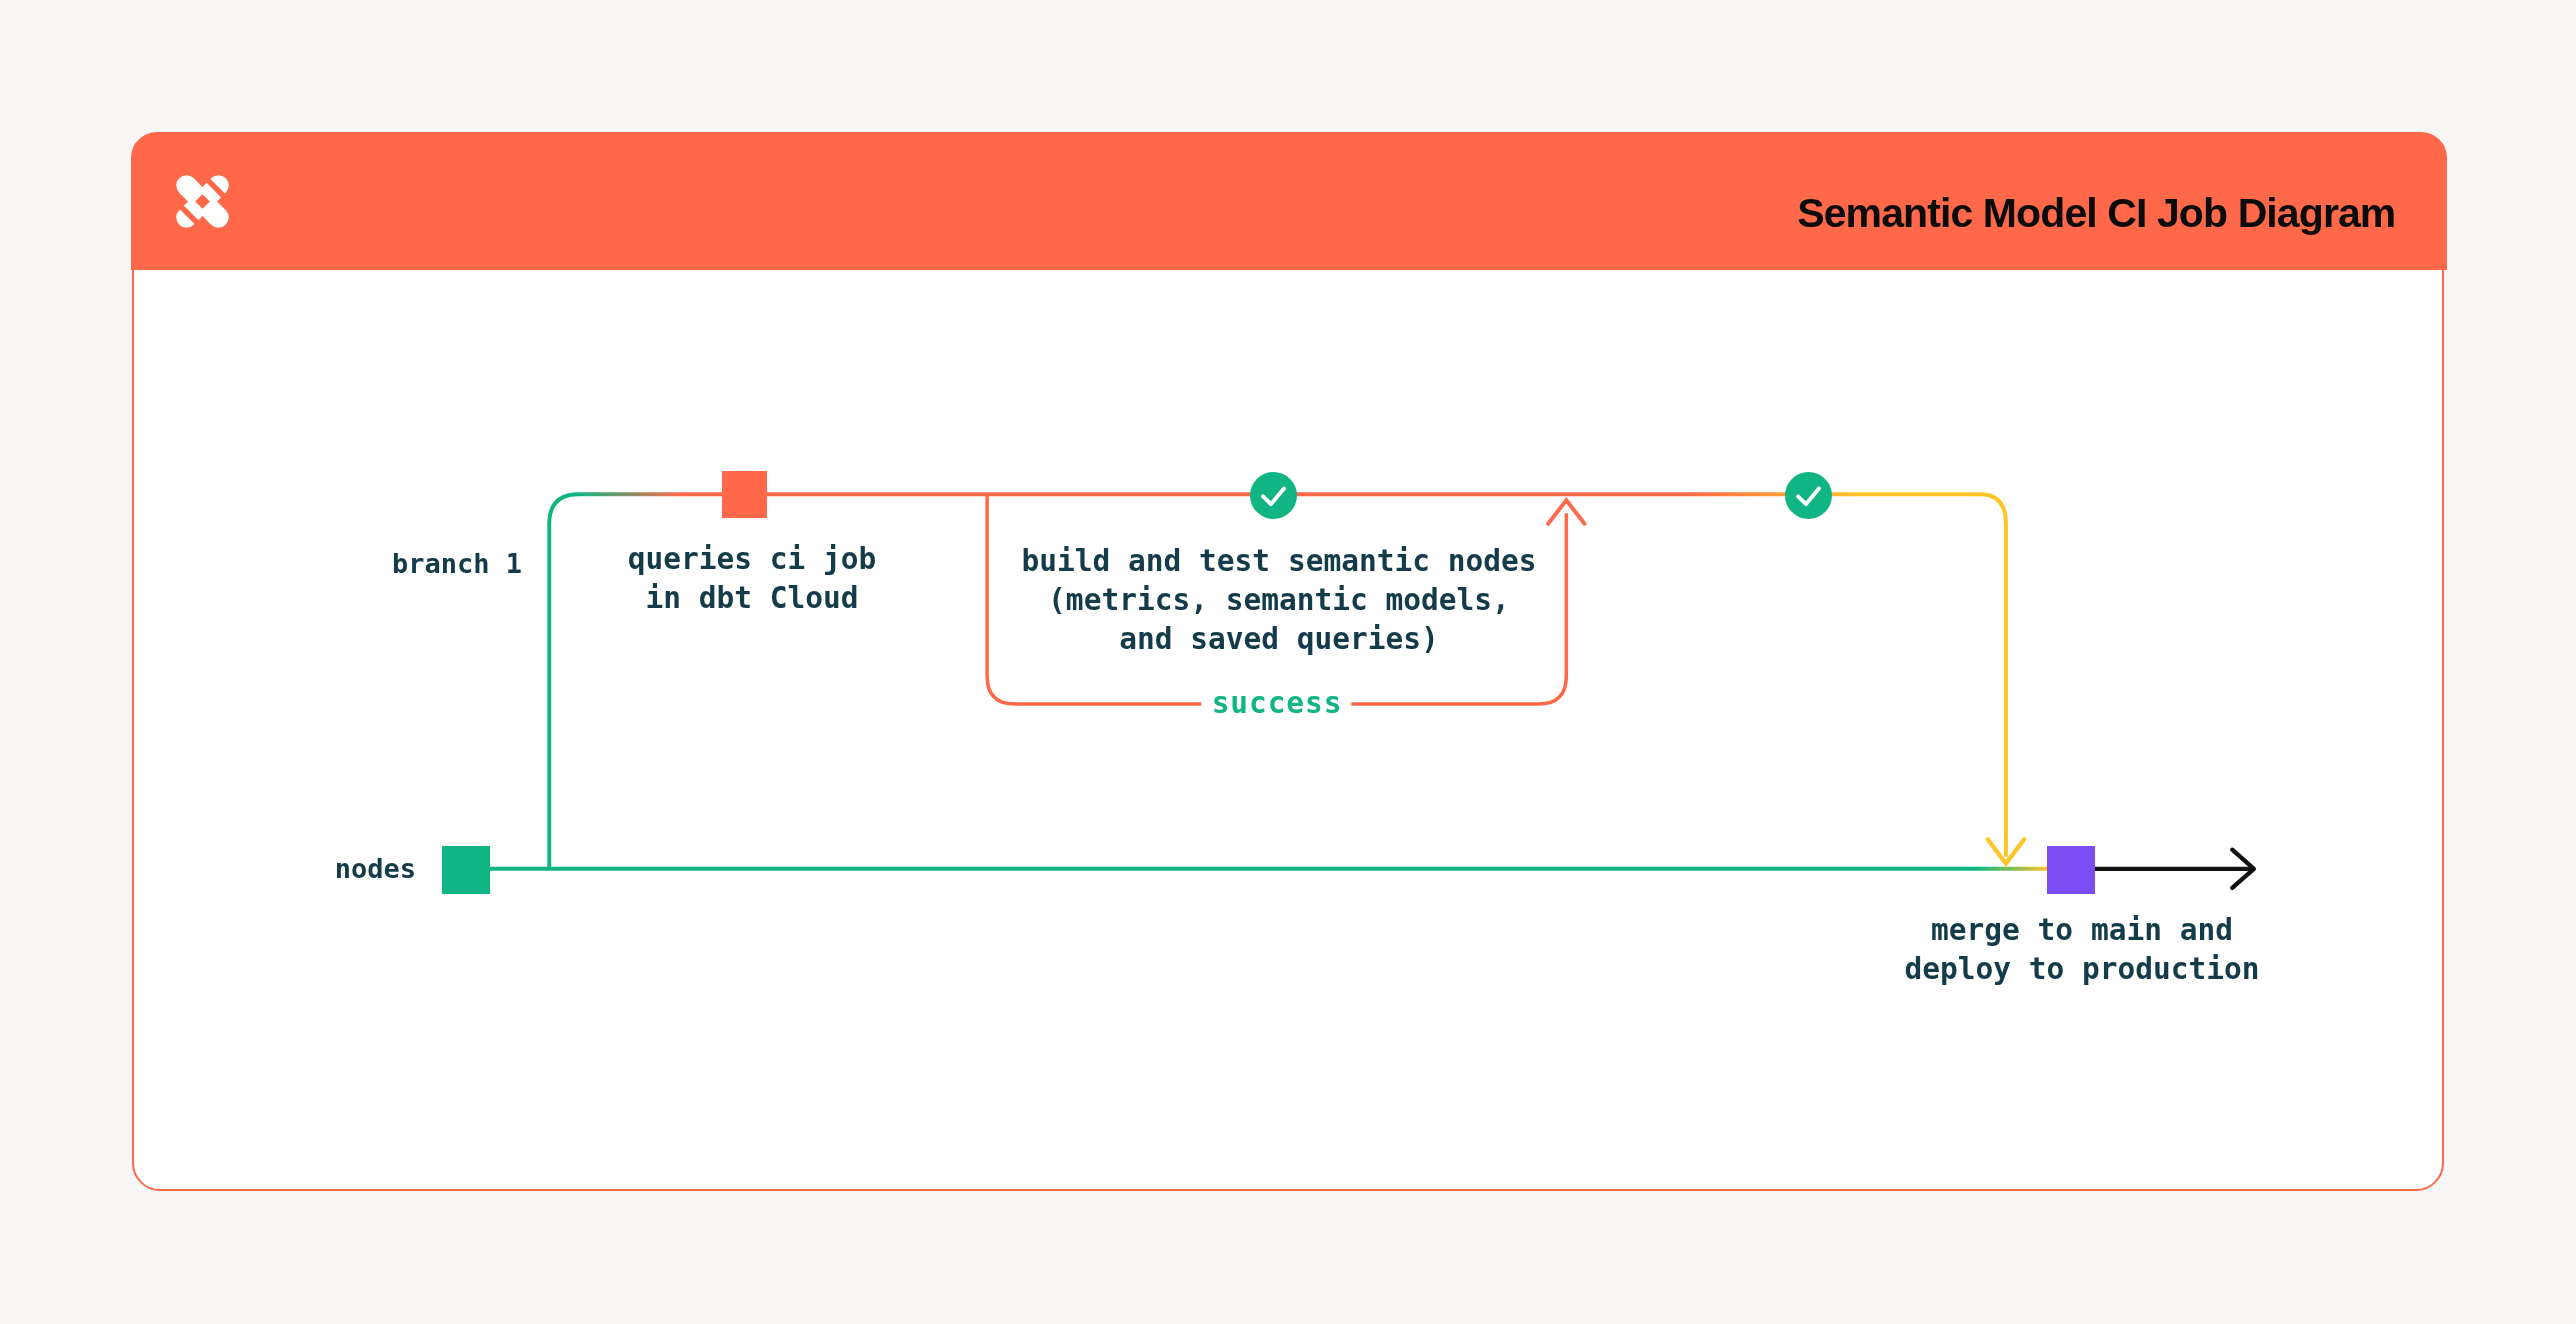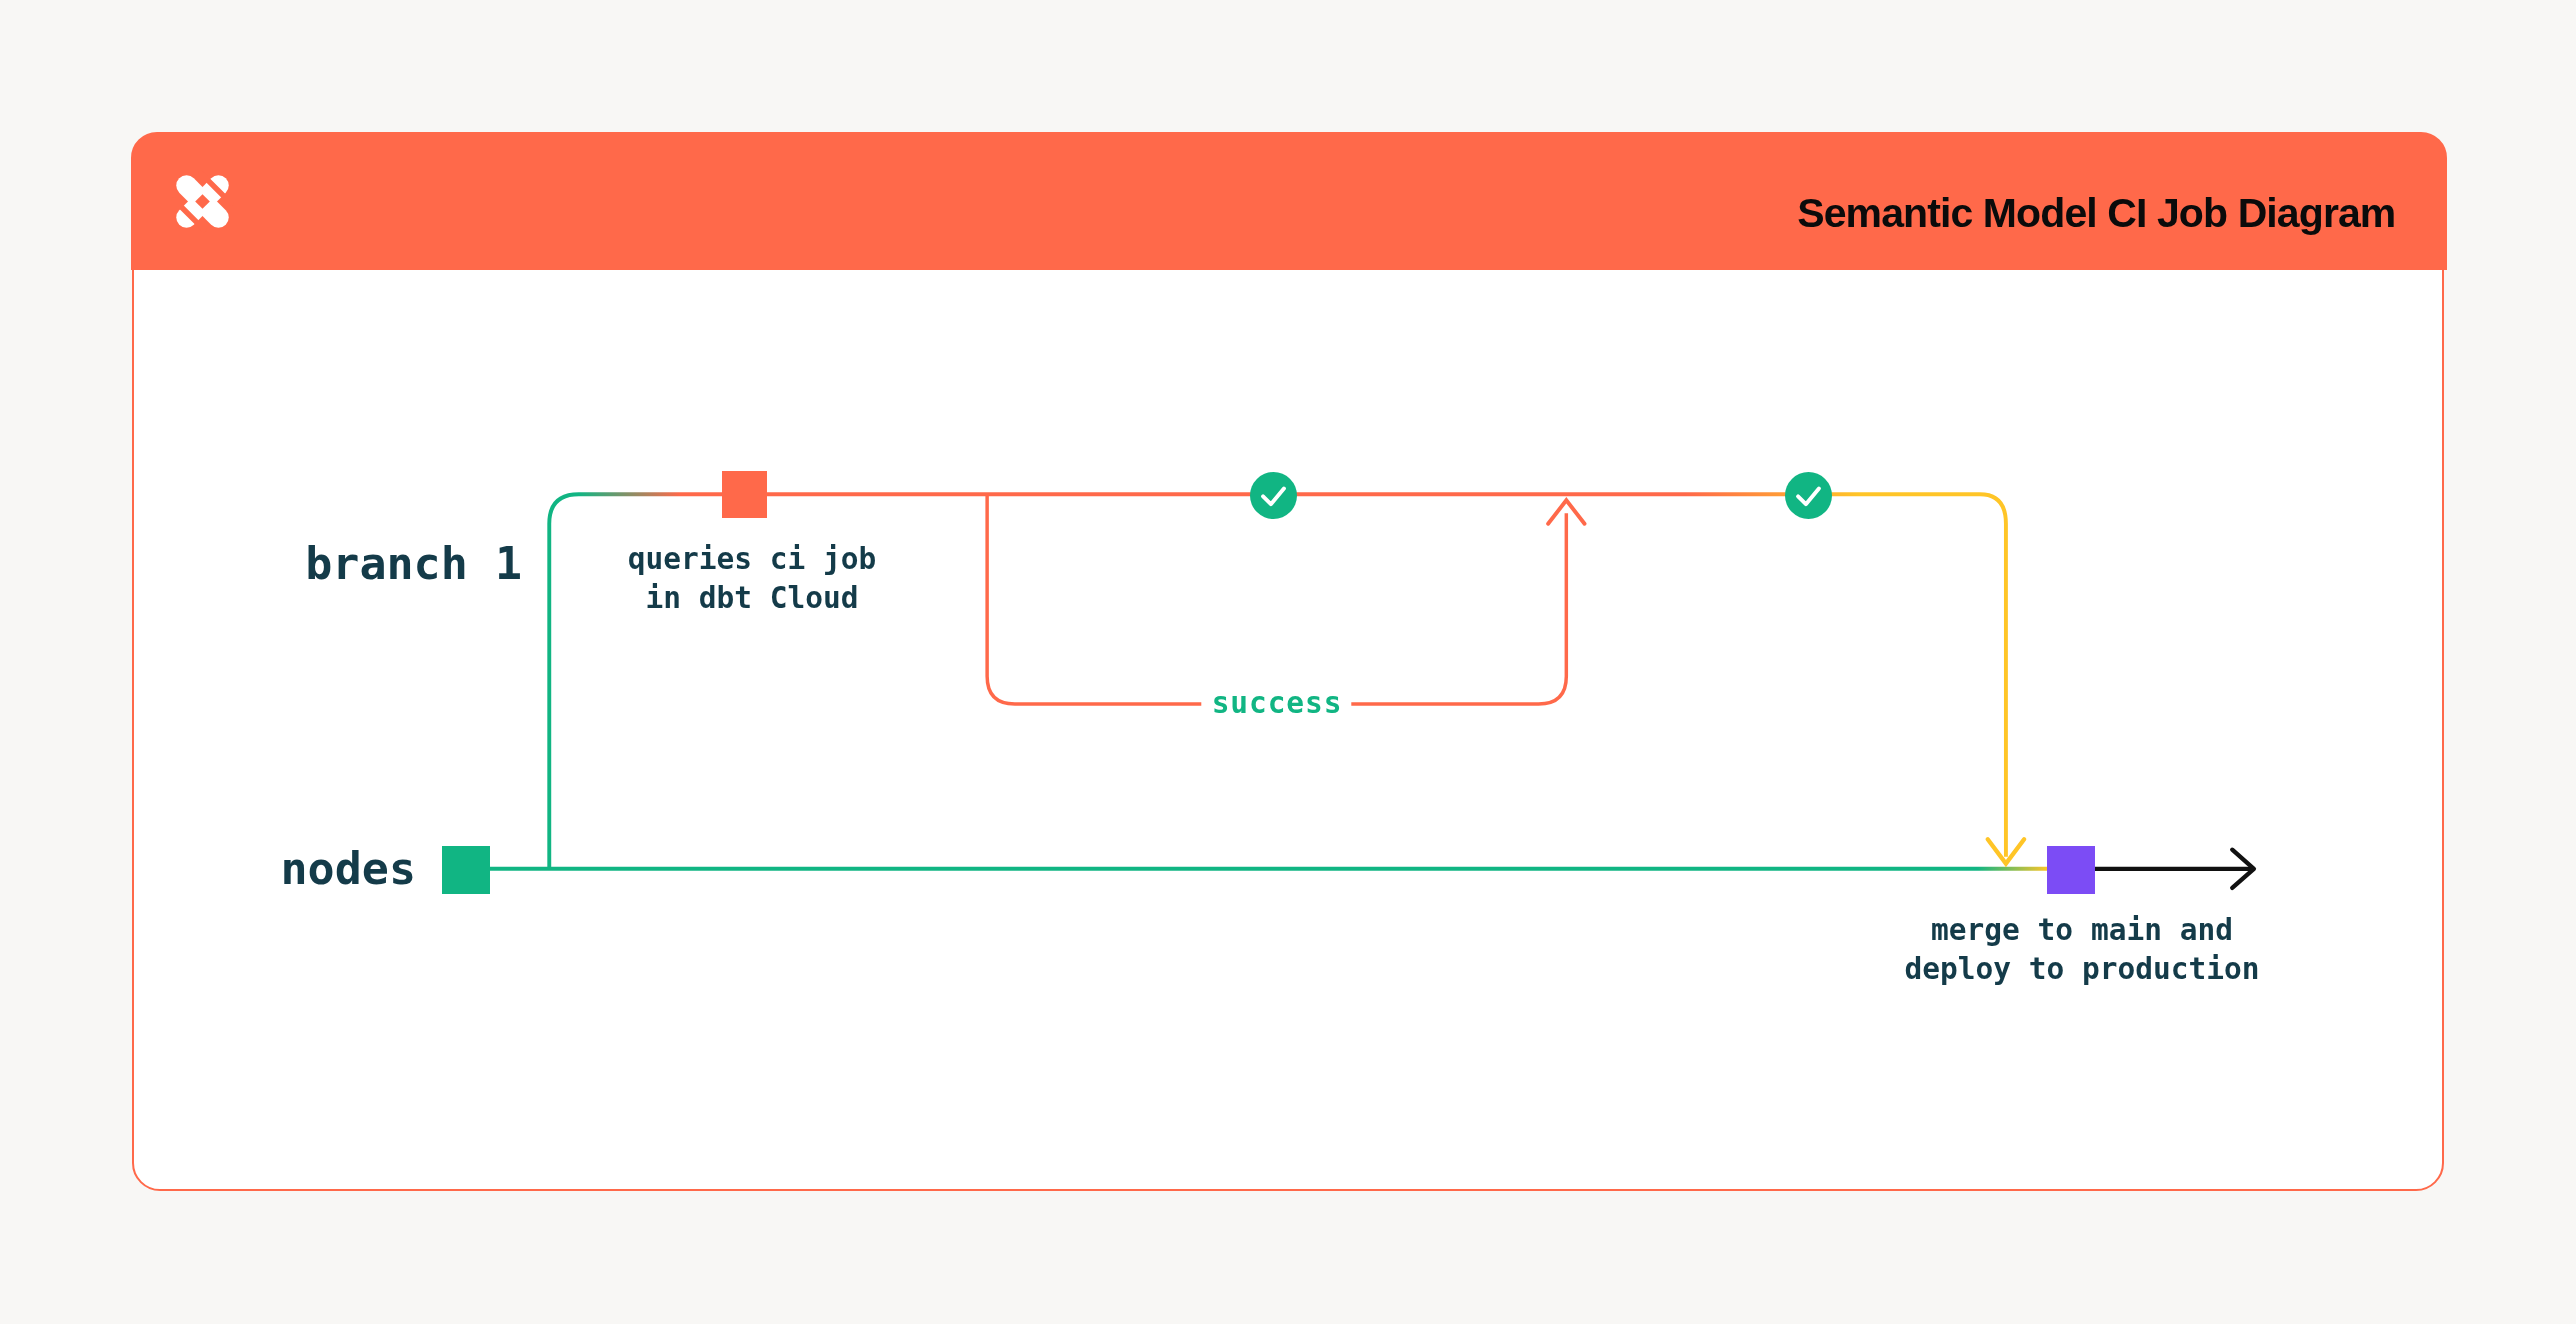--- a/index.html
+++ b/index.html
@@ -48,21 +48,21 @@
   }
   .lines-svg { position: absolute; left: 0; top: 0; }
   .lbl {
     position: absolute;
     color: var(--ink, #143B49);
     font-weight: bold;
     white-space: pre-line;
     text-align: center;
     transform: translate(-50%, -50%);
   }
-  .branch-name { font-size: 45px; line-height: 1.15; transform: translate(0, -50%); }
+  .branch-name { font-size: 27px; line-height: 1.15; transform: translate(0, -50%); }
   .node-label { font-size: 29.5px; line-height: 39px; }
   .success-label {
     position: absolute;
     color: var(--green, #11B583);
     font-weight: bold;
     font-size: 29.5px;
     transform: translate(-50%, -50%);
     letter-spacing: 0.9px;
   }
   .commit-square { position: absolute; }
@@ -145,19 +145,22 @@
     </svg>
   </div>
   <div class="check-circle check-2">
     <svg width="47" height="47" viewBox="0 0 54 54">
       <polyline points="15,28 24,37 39,19" stroke="#FFFFFF" stroke-width="4.5" fill="none" stroke-linecap="round" stroke-linejoin="round"></polyline>
     </svg>
   </div>
 
   <div class="lbl node-label" style="left: 752px; top: 579px;">queries ci job
 in dbt Cloud</div>
+  <div class="lbl node-label" style="left: 1279px; top: 600px;">build and test semantic nodes
+(metrics, semantic models,
+and saved queries)</div>
   <div class="lbl node-label" style="left: 2082px; top: 950px;">merge to main and
 deploy to production</div>
 
   <div class="success-label" style="left: 1277px; top: 703px;">success</div>
 
 </div>
 
 
 </body></html>

